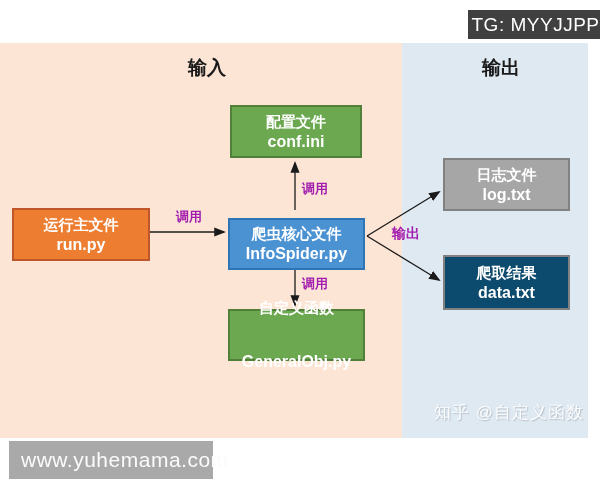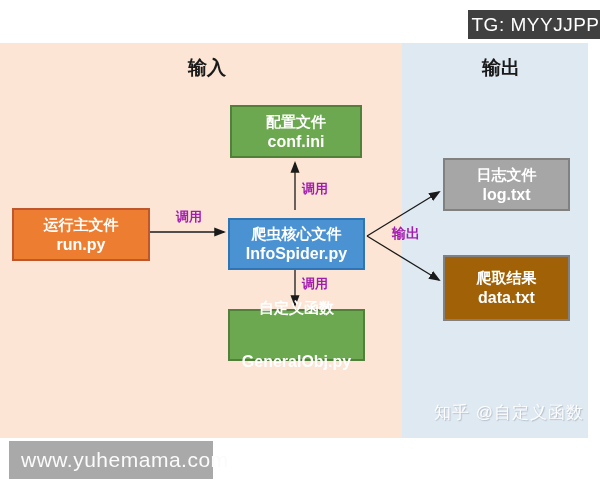--- a/index.html
+++ b/index.html
@@ -30,21 +30,21 @@
     display:flex;flex-direction:column;justify-content:center;
     box-sizing:border-box;
   }
   .node .line1{font-size:15px;font-weight:600;line-height:20px;}
   .node .line2{font-size:16px;font-weight:600;line-height:20px;}
   .node-run{left:12px;top:208px;width:138px;height:53px;background:#ed7d31;border:2px solid #c0572b;}
   .node-conf{left:230px;top:105px;width:132px;height:53px;background:#6ba84f;border:2px solid #50803a;}
   .node-spider{left:228px;top:218px;width:137px;height:52px;background:#4b92d2;border:2px solid #2e75b6;}
   .node-general{left:228px;top:309px;width:137px;height:52px;background:#6ba84f;border:2px solid #50803a;gap:34px;}
   .node-log{left:443px;top:158px;width:127px;height:53px;background:#a6a6a6;border:2px solid #818181;}
-  .node-data{left:443px;top:255px;width:127px;height:66px;background:#a16207;border:2px solid #818181;}
+  .node-data{left:443px;top:255px;width:127px;height:55px;background:#0c4a6e;border:2px solid #818181;}
   
   .arrows{position:absolute;left:0;top:0;width:600px;height:480px;pointer-events:none;}
   .edge-label{
     position:absolute;font-weight:bold;color:#a21caf;
   }
   .lbl-call{font-size:13px;}
   .lbl-run{left:176px;top:208px;}
   .lbl-conf{left:302px;top:180px;}
   .lbl-general{left:302px;top:275px;}
   .lbl-output{left:392px;top:225px;font-size:14px;}

